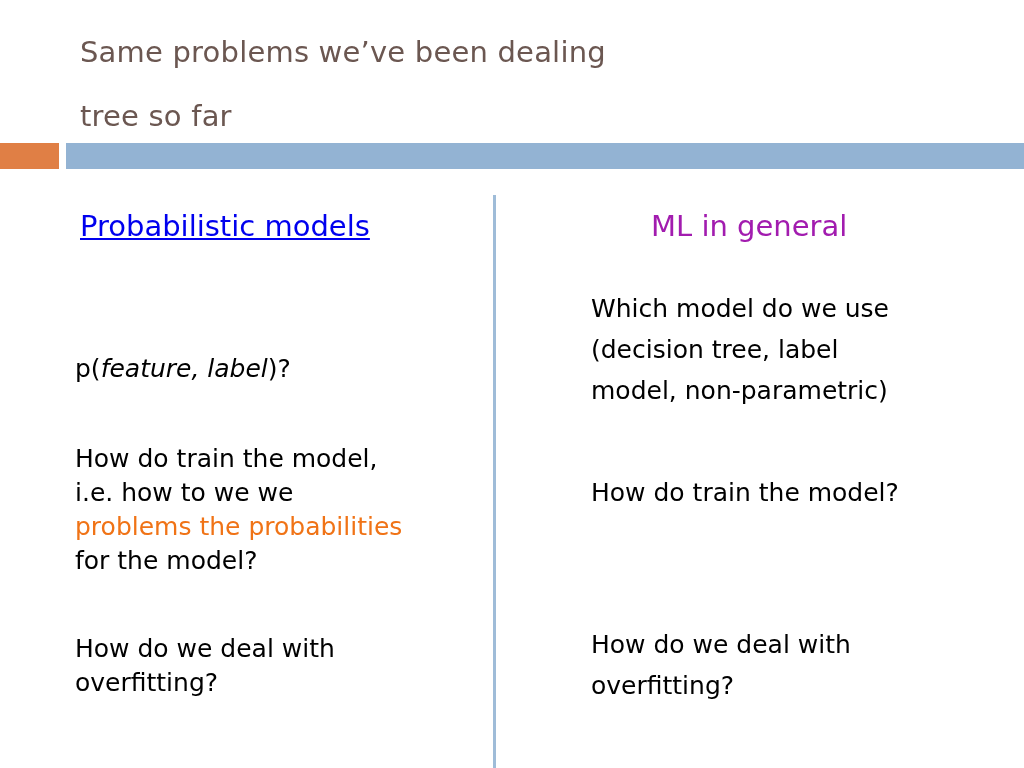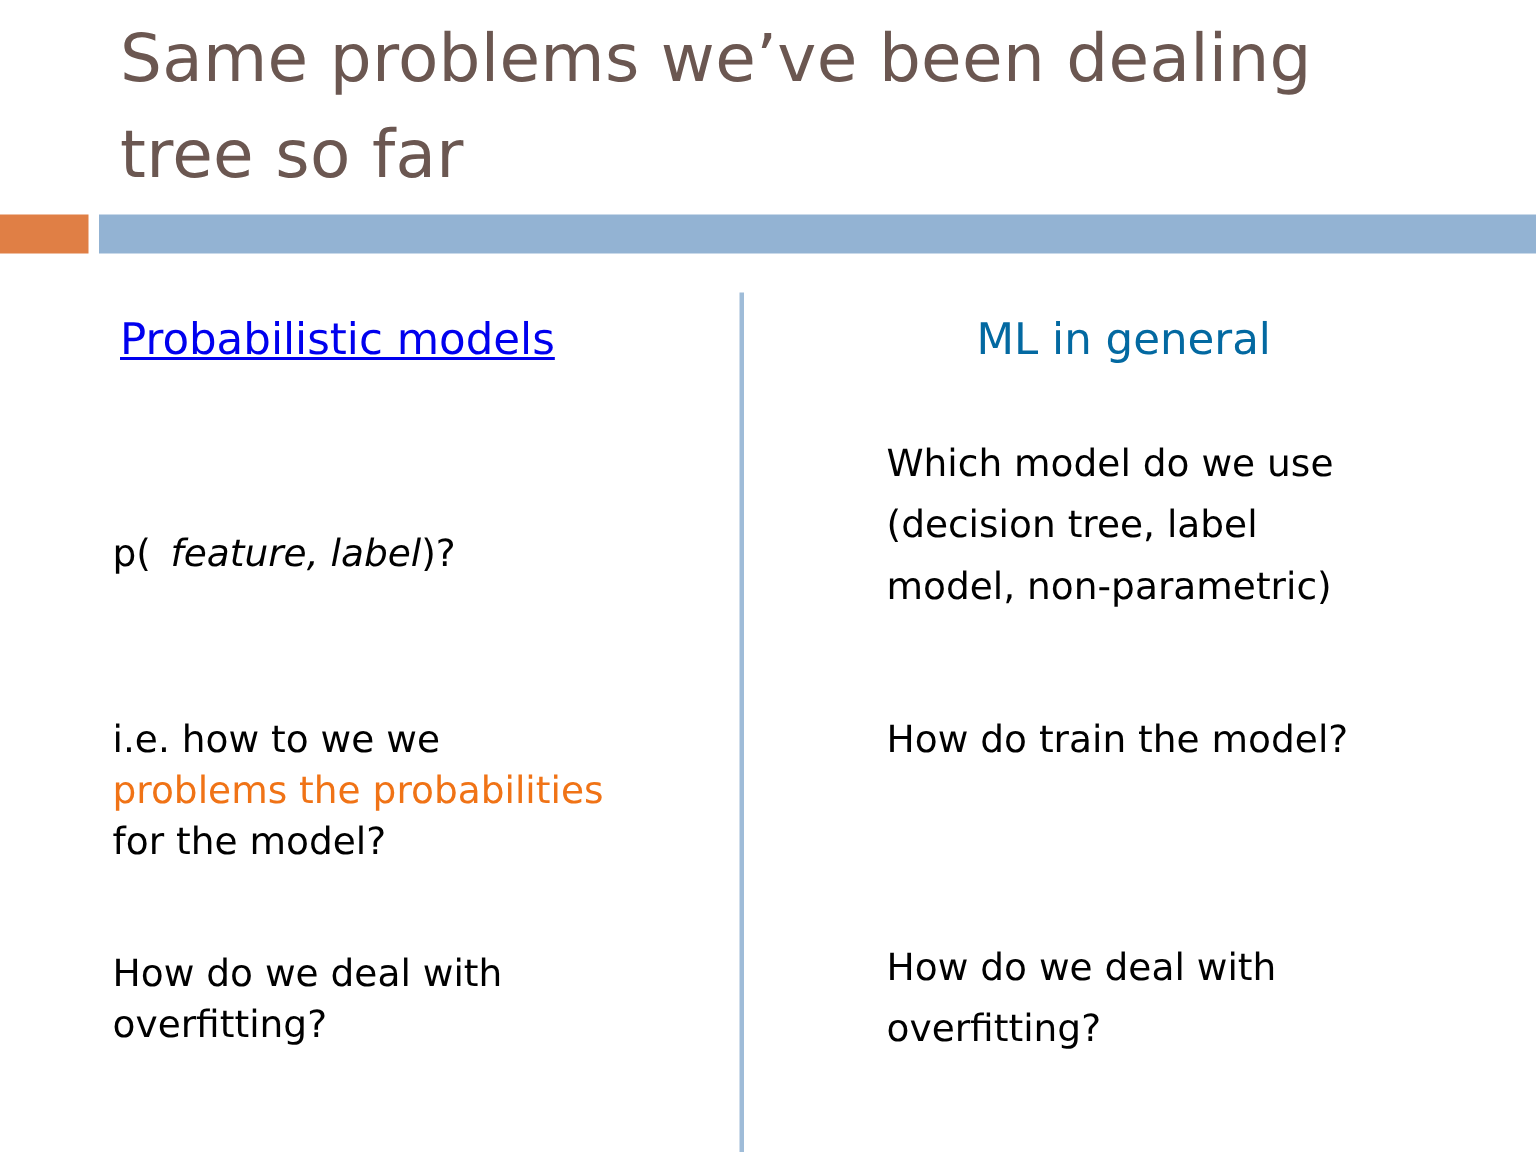--- a/index.html
+++ b/index.html
@@ -10,26 +10,26 @@
     body {
       width: 1024px;
       height: 768px;
       position: relative;
       overflow: hidden;
       font-family: "DejaVu Sans", sans-serif;
     }
     .slide-title {
       position: absolute;
       left: 80px;
-      top: 8px;
+      top: 20px;
       width: 900px;
       margin: 0;
       font-family: "DejaVu Sans", sans-serif;
       font-weight: normal;
-      font-size: 44px;
+      font-size: 29px;
       line-height: 64px;
       color: #6b5751;
       letter-spacing: 0.2px;
     }
     .accent-orange {
       position: absolute;
       left: 0;
       top: 143px;
       width: 59px;
       height: 26px;
@@ -64,46 +64,46 @@
       color: #000000;
     }
     .left-item { left: 75px; width: 410px; line-height: 34px; }
     .right-item { left: 591px; width: 420px; line-height: 41px; }
     .li-1 { top: 284px; }
     .li-2 { top: 442px; }
     .li-3 { top: 632px; }
     .ri-1 { top: 288px; }
     .ri-2 { top: 472px; }
     .ri-3 { top: 624px; }
-    .em { font-style: italic; margin-left: 13px; }
+    .em { font-style: italic; }
   </style>
 </head>
 <body>
 
 <h1 class="slide-title" style="color: rgb(107, 87, 81);">
   <span>Same problems we’ve been dealing</span><br>
   <span>tree so far</span>
 </h1>
 
 <div class="accent-orange" style="background: rgb(224, 127, 69);"></div>
 <div class="accent-blue" style="background: rgb(147, 179, 211);"></div>
 
 <div class="divider" style="background: rgb(159, 188, 216);"></div>
 
 <h2 class="col-heading heading-left" style="color: rgb(0, 0, 238); text-decoration: underline;">Probabilistic models</h2>
-<h2 class="col-heading heading-right" style="color: #0369a1;">ML in general</h2>
+<h2 class="col-heading heading-right" style="color: #a21caf;">ML in general</h2>
 
 <p class="item left-item li-1">
   <br>
   <br>
   <span>p(</span><span class="em">feature, label</span><span>)?</span>
 </p>
 
 <p class="item left-item li-2">
-  <br>
+  <span>How do train the model,</span><br>
   <span>i.e. how to we we</span><br>
   <span class="hl" style="color: rgb(240, 115, 22);">problems the probabilities</span><br>
   <span>for the model?</span>
 </p>
 
 <p class="item left-item li-3">
   <span>How do we deal with</span><br>
   <span>overfitting?</span>
 </p>
 

